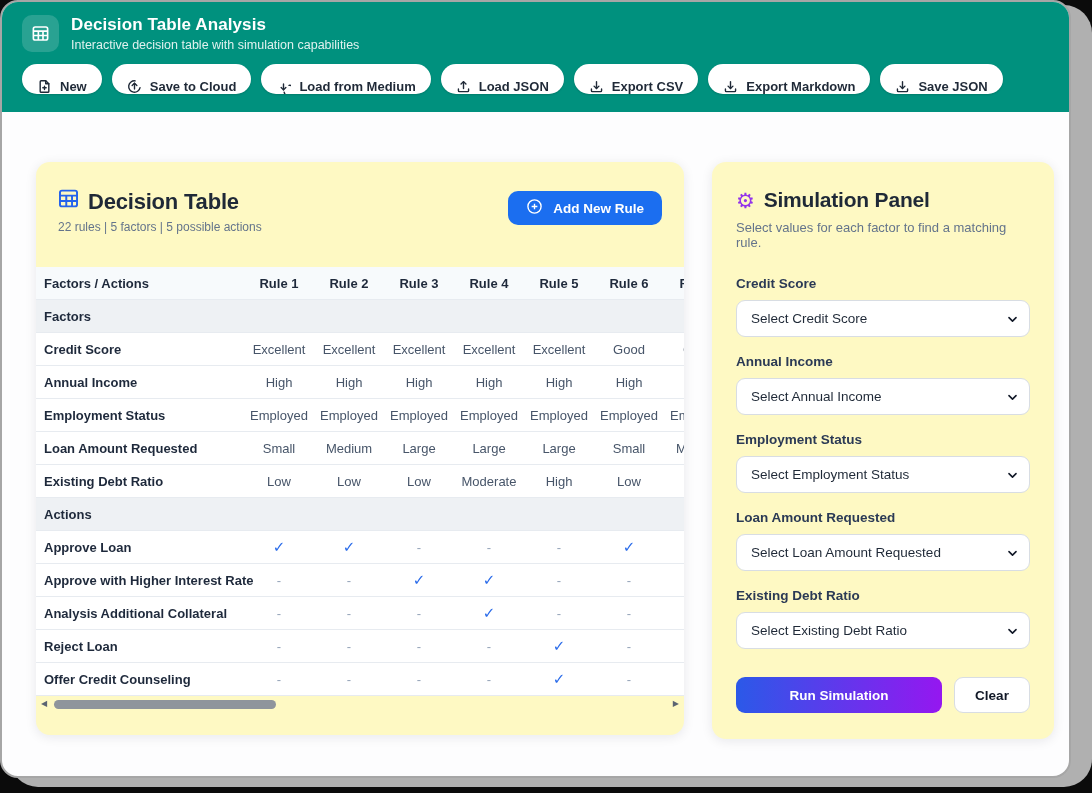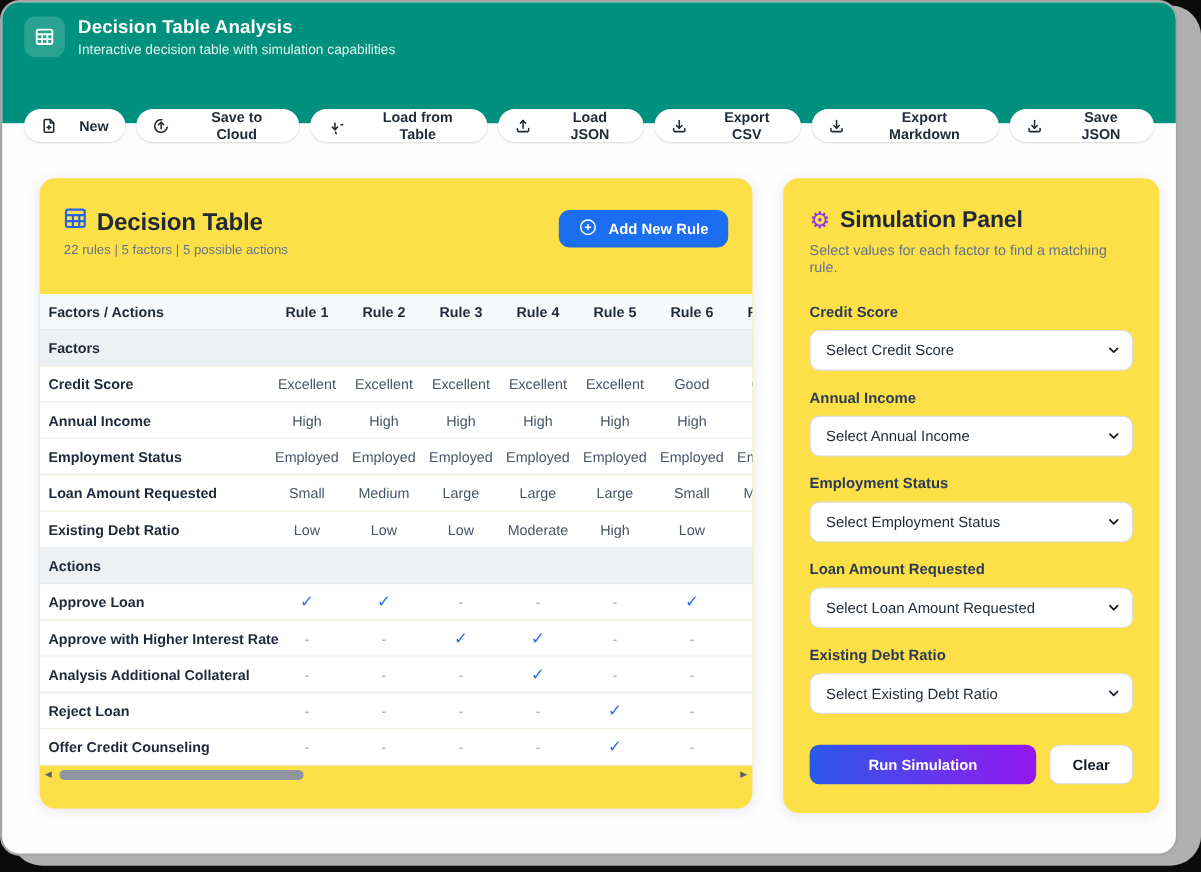--- a/index.html
+++ b/index.html
@@ -13,29 +13,29 @@
     background:#fdfdfe; border:2px solid #a6a6a6; border-radius:18px; overflow:hidden; }
 
   
   .app-header { height:110px; background:#00917e; padding:13px 20px 0 20px; }
   .header-top { display:flex; align-items:center; gap:12px; }
   .app-badge { width:37px; height:37px; border-radius:10px; background:rgba(255,255,255,.16);
     display:flex; align-items:center; justify-content:center; flex:none; }
   .app-title { color:#fff; font-size:17px; font-weight:700; letter-spacing:.1px; }
   .app-sub { color:rgba(255,255,255,.88); font-size:12.5px; margin-top:3px; }
   .toolbar { display:flex; gap:10px; margin-top:12px; }
-  .tb-btn { display:flex; align-items:center; gap:20px; height:30px; padding:0 15px;
+  .tb-btn { display:flex; align-items:flex-end; gap:8px; height:30px; padding:0 15px;
     background:#fff; border:none; border-radius:16px; font-family:inherit;
     font-size:13px; font-weight:600; color:#1f2937; cursor:pointer;
-    box-shadow:0 1px 2px rgba(0,0,0,.15);margin-top:35px; }
+    box-shadow:0 1px 2px rgba(0,0,0,.15); }
   .tb-btn svg { display:block; }
 
   
   .content { display:flex; align-items:flex-start; gap:28px; padding:50px 0 0 34px; }
-  .card { background:#fde047; border-radius:14px; box-shadow:0 2px 12px rgba(15,23,42,.09); }
+  .card { background:#fef9c3; border-radius:14px; box-shadow:0 2px 12px rgba(15,23,42,.09); }
 
   
   .table-card { width:648px; }
   .card-head { display:flex; justify-content:space-between; align-items:flex-start;
     padding:26px 22px 0 22px; }
   .dt-title { display:flex; align-items:center; gap:9px; font-size:22px; font-weight:700;
     color:#1f2937; letter-spacing:-.2px; }
   .dt-stats { font-size:12px; color:#64748b; margin-top:5px; }
   .add-rule { display:flex; align-items:center; gap:10px; height:34px; padding:12px 18px;
     margin-top:3px; background:#1b6ef0; color:#fff; border:none; border-radius:10px;
@@ -125,21 +125,21 @@
             <span>Save to Cloud</span>
           </button>
           <button class="tb-btn">
             <span>
               <svg width="15" height="15" viewBox="0 0 16 16" fill="none" stroke="#1f2937" stroke-width="1.5" stroke-linecap="round" stroke-linejoin="round">
                 <path d="M13.9 6.8A6.1 6.1 0 1 1 8.7 14"></path>
                 <path d="M8 5.4v6.2"></path>
                 <path d="M5.5 9.1 8 11.6l2.5-2.5"></path>
               </svg>
             </span>
-            <span>Load from Table</span>
+            <span>Load from Medium</span>
           </button>
           <button class="tb-btn">
             <span>
               <svg width="15" height="15" viewBox="0 0 16 16" fill="none" stroke="#1f2937" stroke-width="1.5" stroke-linecap="round" stroke-linejoin="round">
                 <path d="M8 10.2V2.8"></path>
                 <path d="M5.4 5.4 8 2.8l2.6 2.6"></path>
                 <path d="M2.6 10.6v1.9c0 .6.4 1 1 1h8.8c.6 0 1-.4 1-1v-1.9"></path>
               </svg>
             </span>
             <span>Load JSON</span>

